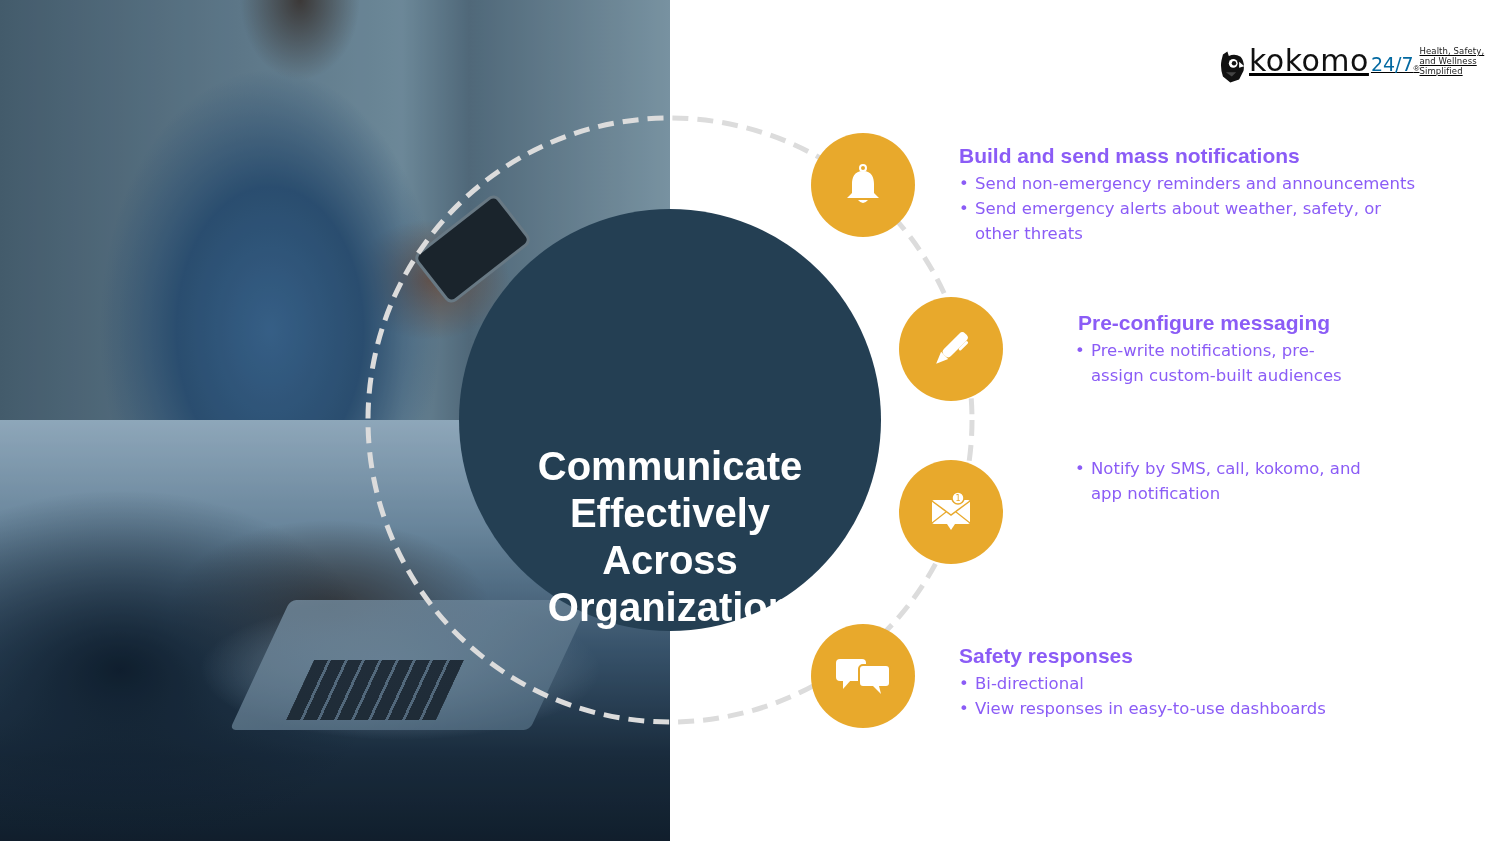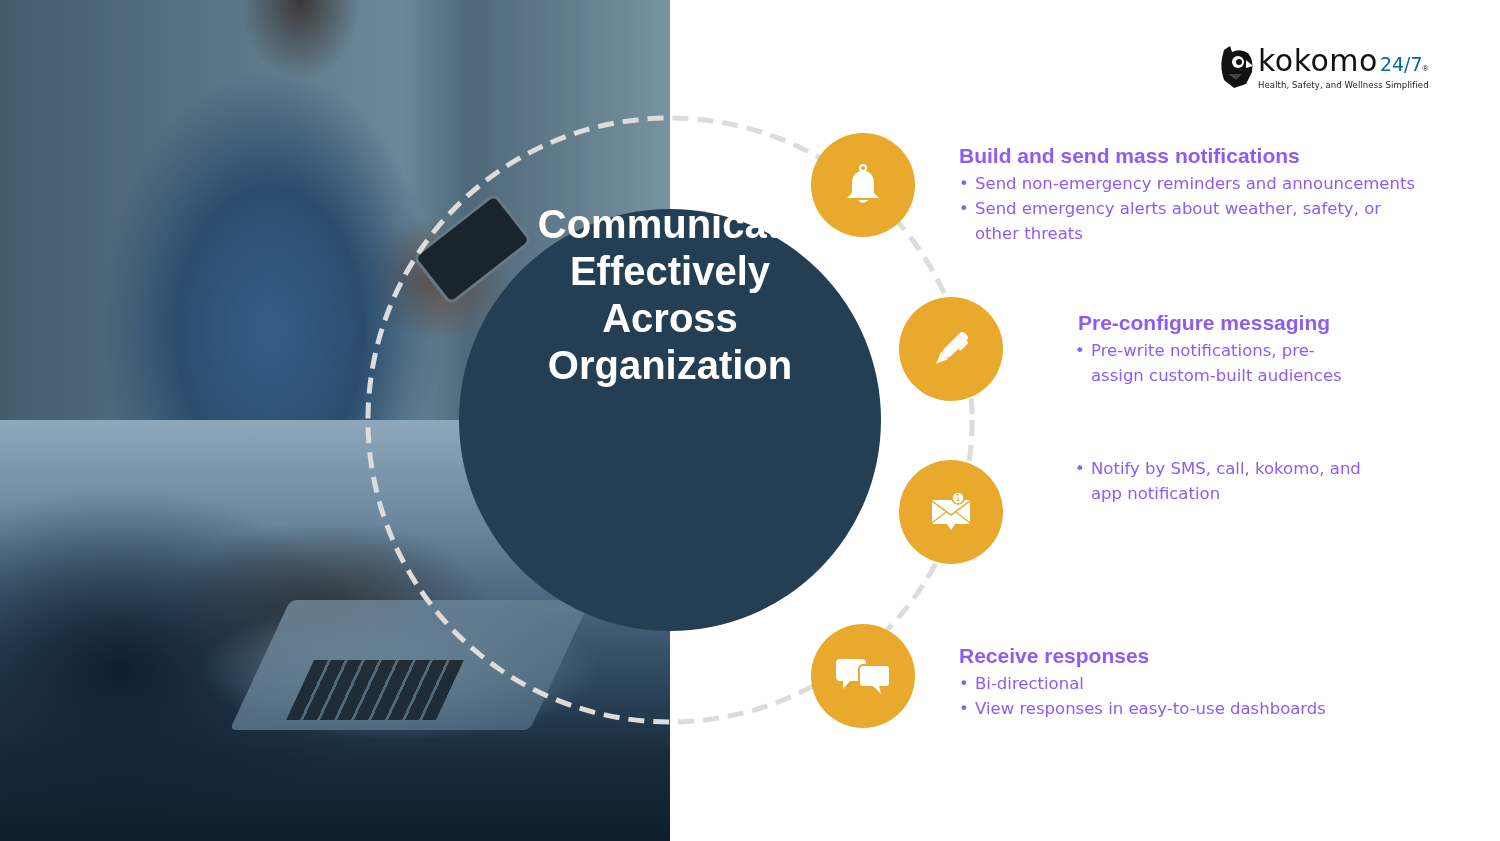--- a/index.html
+++ b/index.html
@@ -25,36 +25,36 @@
   .phone { position: absolute; left: 420px; top: 218px; width: 105px; height: 62px;
     background: #1c2328; border: 3px solid #7b8a93; border-radius: 8px; transform: rotate(-38deg); }
   .laptop { position: absolute; left: 260px; top: 180px; width: 300px; height: 130px;
     background: linear-gradient(160deg, #8aa2b4, #5e7a8f); transform: skewX(-25deg); border-radius: 6px; opacity: 0.8; }
   .keys { position: absolute; left: 300px; top: 240px; width: 150px; height: 60px;
     background: repeating-linear-gradient(90deg, #1a232b 0 14px, #5e7486 14px 17px); transform: skewX(-25deg); opacity: 0.9; }
 
   .ring { position: absolute; left: 0; top: 0; width: 1500px; height: 841px; pointer-events: none; }
 
   .hub { position: absolute; left: 459px; top: 209px; width: 422px; height: 422px; border-radius: 50%;
-    background: #243f53; display: flex; align-items: flex-start; justify-content: center; text-align: center; }
+    background: #243f53; display: flex; align-items: flex-end; justify-content: center; text-align: center; }
   .hub-title { color: #ffffff; font-weight: bold; font-size: 40px; line-height: 47px; width: 300px; white-space: pre-line; margin-top: -8px; }
 
   .icon-circle { position: absolute; width: 104px; height: 104px; border-radius: 50%;
     background: #e8a92c; display: flex; align-items: center; justify-content: center; }
   .icon-circle svg { display: block; }
 
   .feature { position: absolute; color: #8b5cf6; }
   .feature-title { font-family: "Liberation Sans", sans-serif; font-weight: bold; font-size: 21px; line-height: 31px; }
   .feature ul { list-style: none; font-family: "DejaVu Sans", sans-serif; font-size: 16.5px; line-height: 25px; }
   .feature li { position: relative; padding-left: 16px; }
   .feature li::before { content: "•"; position: absolute; left: 0; top: 0; }
 
   .logo { position: absolute; left: 1220px; top: 44px; display: flex; align-items: flex-start; }
   .logo-mark { width: 34px; height: 46px; margin-right: 4px; }
-  .logo-text { display: flex; flex-direction: column; }
+  .logo-text { display: flex; flex-direction: row; text-decoration: underline; }
   .logo-word { display: flex; align-items: baseline; }
   .logo-name { font-family: "DejaVu Sans", sans-serif; font-size: 30px; line-height: 34px; color: #111; letter-spacing: 0.5px; }
   .logo-247 { font-family: "DejaVu Sans", sans-serif; font-size: 19px; color: #0369a1; margin-left: 2px; }
   .logo-reg { font-size: 8px; vertical-align: top; color: #111; }
   .logo-tag { font-family: "DejaVu Sans", sans-serif; font-size: 8.5px; color: #222; margin-top: 2px; letter-spacing: 0.1px; }
 </style>
 </head>
 <body>
 
 <div class="photo photo-top">
@@ -128,21 +128,21 @@
   </ul>
 </div>
 
 <div class="feature" style="left:1075px; top:456px; width:330px;">
   <ul>
     <li style="width:320px;">Notify by SMS, call, kokomo, and app notification</li>
   </ul>
 </div>
 
 <div class="feature" style="left:959px; top:640px; width:420px;">
-  <div class="feature-title">Receive responses</div>
+  <div class="feature-title">Safety responses</div>
   <ul>
     <li>Bi-directional</li>
     <li>View responses in easy-to-use dashboards</li>
   </ul>
 </div>
 
 <div class="logo">
   <svg class="logo-mark" viewBox="0 0 34 46" width="34" height="46">
     <path d="M4 6 L10 2 L12 8 Q20 4 28 9 Q34 16 32 28 L26 40 L14 44 L4 36 Q0 24 2 14 Z" fill="#111"></path>
     <circle cx="18" cy="18" r="6" fill="#fff"></circle>

